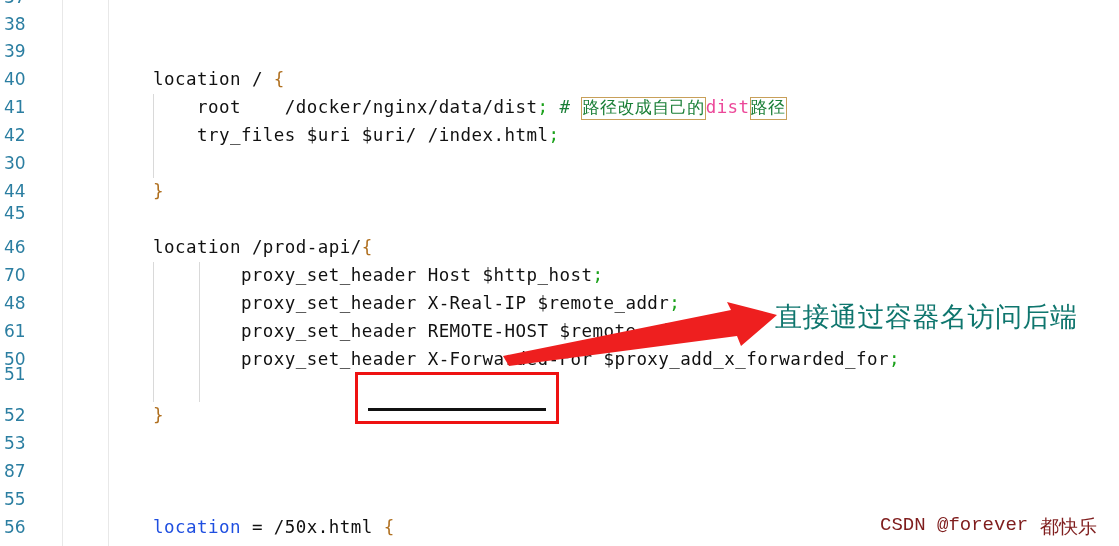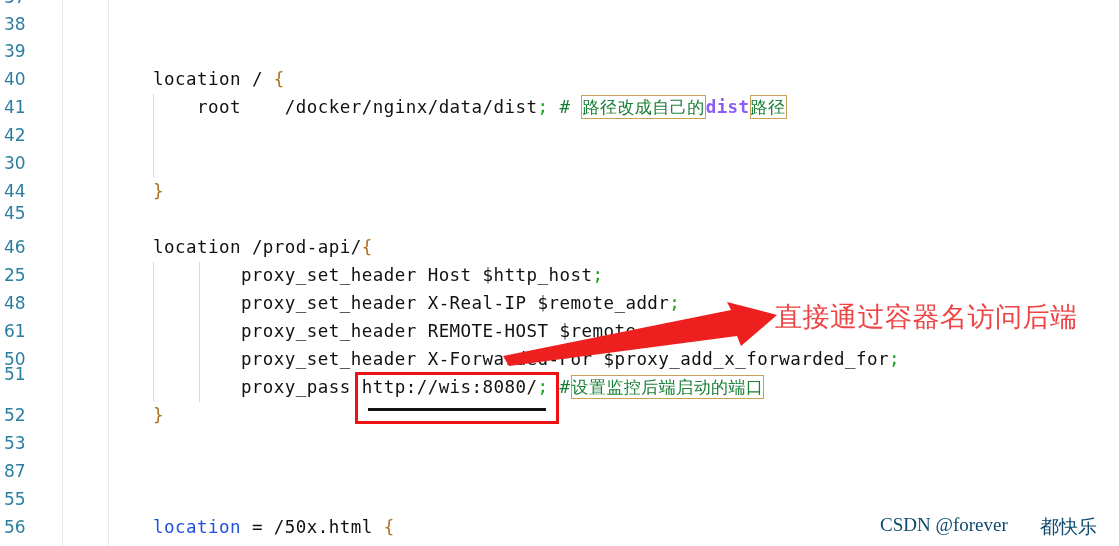--- a/index.html
+++ b/index.html
@@ -71,32 +71,33 @@
     white-space: pre;
     font-family: "DejaVu Sans Mono", "Liberation Mono", monospace;
     font-size: 17.5px;
     color: #111111;
     letter-spacing: 0.45px;
   }
   .kw-blue   { color: #1f4fe0; }
   .punct     { color: #b07020; }
   .semi      { color: #1aa11a; }
   .comment   { color: #1a7f37; }
-  .comment-b { color: #8b5cf6; font-weight: bold; }
+  .comment-b { color: #ec4899; font-weight: normal; }
 
   
   .cjk {
     font-family: "DejaVu Sans", "Liberation Sans", sans-serif;
     font-size: 17px;
   }
   .hl-box {
     border: 1px solid #c8a05a;
     background: #ffffff;
     padding: 1px 0 1px 0;
     box-decoration-break: clone;
+    font-family: Liberation Mono, monospace;
   }
 
   
   .indent-guide {
     position: absolute;
     width: 1px;
     background: #d9d9d9;
   }
 
   
@@ -121,38 +122,38 @@
     left: 368px;
     top: 408px;
     width: 178px;
     height: 3px;
     background: #111111;
   }
   #anno-text {
     position: absolute;
     left: 775px;
     top: 301px;
-    color: #ef4444;
+    color: #0f766e;
     font-family: "DejaVu Sans", "Liberation Sans", sans-serif;
     font-size: 27px;
     line-height: 32px;
     white-space: pre;
     letter-spacing: 0.5px;
   }
   #arrow-svg {
     position: absolute;
     left: 495px;
     top: 300px;
   }
 
   
   .watermark {
     position: absolute;
-    color: #0c4a6e;
-    font-family: Liberation Serif, serif;
+    color: #7f1d1d;
+    font-family: Liberation Mono, monospace;
     font-size: 19px;
     white-space: pre;
   }
   #wm-csdn { left: 880px; top: 514px; }
   #wm-nick { left: 1040px; top: 514px; }
 </style>
 </head>
 <body>
 
 <div id="editor">
@@ -164,21 +165,21 @@
     <div class="lineno" style="top:-16px">37</div>
     <div class="lineno" style="top:11px">38</div>
     <div class="lineno" style="top:38px">39</div>
     <div class="lineno" style="top:66px">40</div>
     <div class="lineno" style="top:94px">41</div>
     <div class="lineno" style="top:122px">42</div>
     <div class="lineno" style="top:150px">30</div>
     <div class="lineno" style="top:178px">44</div>
     <div class="lineno" style="top:200px">45</div>
     <div class="lineno" style="top:234px">46</div>
-    <div class="lineno" style="top:262px">25</div>
+    <div class="lineno" style="top:262px">70</div>
     <div class="lineno" style="top:290px">48</div>
     <div class="lineno" style="top:318px">61</div>
     <div class="lineno" style="top:346px">50</div>
     <div class="lineno" style="top:361px">51</div>
     <div class="lineno" style="top:402px">52</div>
     <div class="lineno" style="top:430px">53</div>
     <div class="lineno" style="top:458px">87</div>
     <div class="lineno" style="top:486px">55</div>
     <div class="lineno" style="top:514px">56</div>
   </div>
@@ -186,35 +187,35 @@
   <div id="code">
 
     <div class="indent-guide" style="left:153px; top:94px;  height:84px;"></div>
     <div class="indent-guide" style="left:153px; top:262px; height:140px;"></div>
     <div class="indent-guide" style="left:199px; top:262px; height:140px;"></div>
 
     <div class="cline" style="top:66px"><span>location</span><span> / </span><span class="punct">{</span></div>
 
     <div class="cline" style="top:94px"><span>    root    /docker/nginx/data/dist</span><span class="semi">;</span><span class="comment"> # </span><span class="comment cjk hl-box">路径改成自己的</span><span class="comment-b">dist</span><span class="comment cjk hl-box">路径</span></div>
 
+    <div class="cline" style="top:122px"><span>    try_files $uri $uri/ /index.html</span><span class="semi">;</span></div>
 
 
     <div class="cline" style="top:178px"><span class="punct">}</span></div>
 
     <div class="cline" style="top:234px"><span>location</span><span> /prod-api/</span><span class="punct">{</span></div>
 
     <div class="cline" style="top:262px"><span>        proxy_set_header Host $http_host</span><span class="semi">;</span></div>
 
     <div class="cline" style="top:290px"><span>        proxy_set_header X-Real-IP $remote_addr</span><span class="semi">;</span></div>
 
     <div class="cline" style="top:318px"><span>        proxy_set_header REMOTE-HOST $remote_addr</span><span class="semi">;</span></div>
 
     <div class="cline" style="top:346px"><span>        proxy_set_header X-Forwarded-For $proxy_add_x_forwarded_for</span><span class="semi">;</span></div>
 
-    <div class="cline" style="top:374px"><span>        proxy_pass </span><span>http://wis:8080/</span><span class="semi">;</span><span class="comment"> #</span><span class="comment cjk hl-box">设置监控后端启动的端口</span></div>
 
     <div class="cline" style="top:402px"><span class="punct">}</span></div>
 
 
     <div class="cline" style="top:514px"><span class="kw-blue">location</span><span> = /50x.html </span><span class="punct">{</span></div>
 
   </div>
 
   <div id="anno-layer">
 

